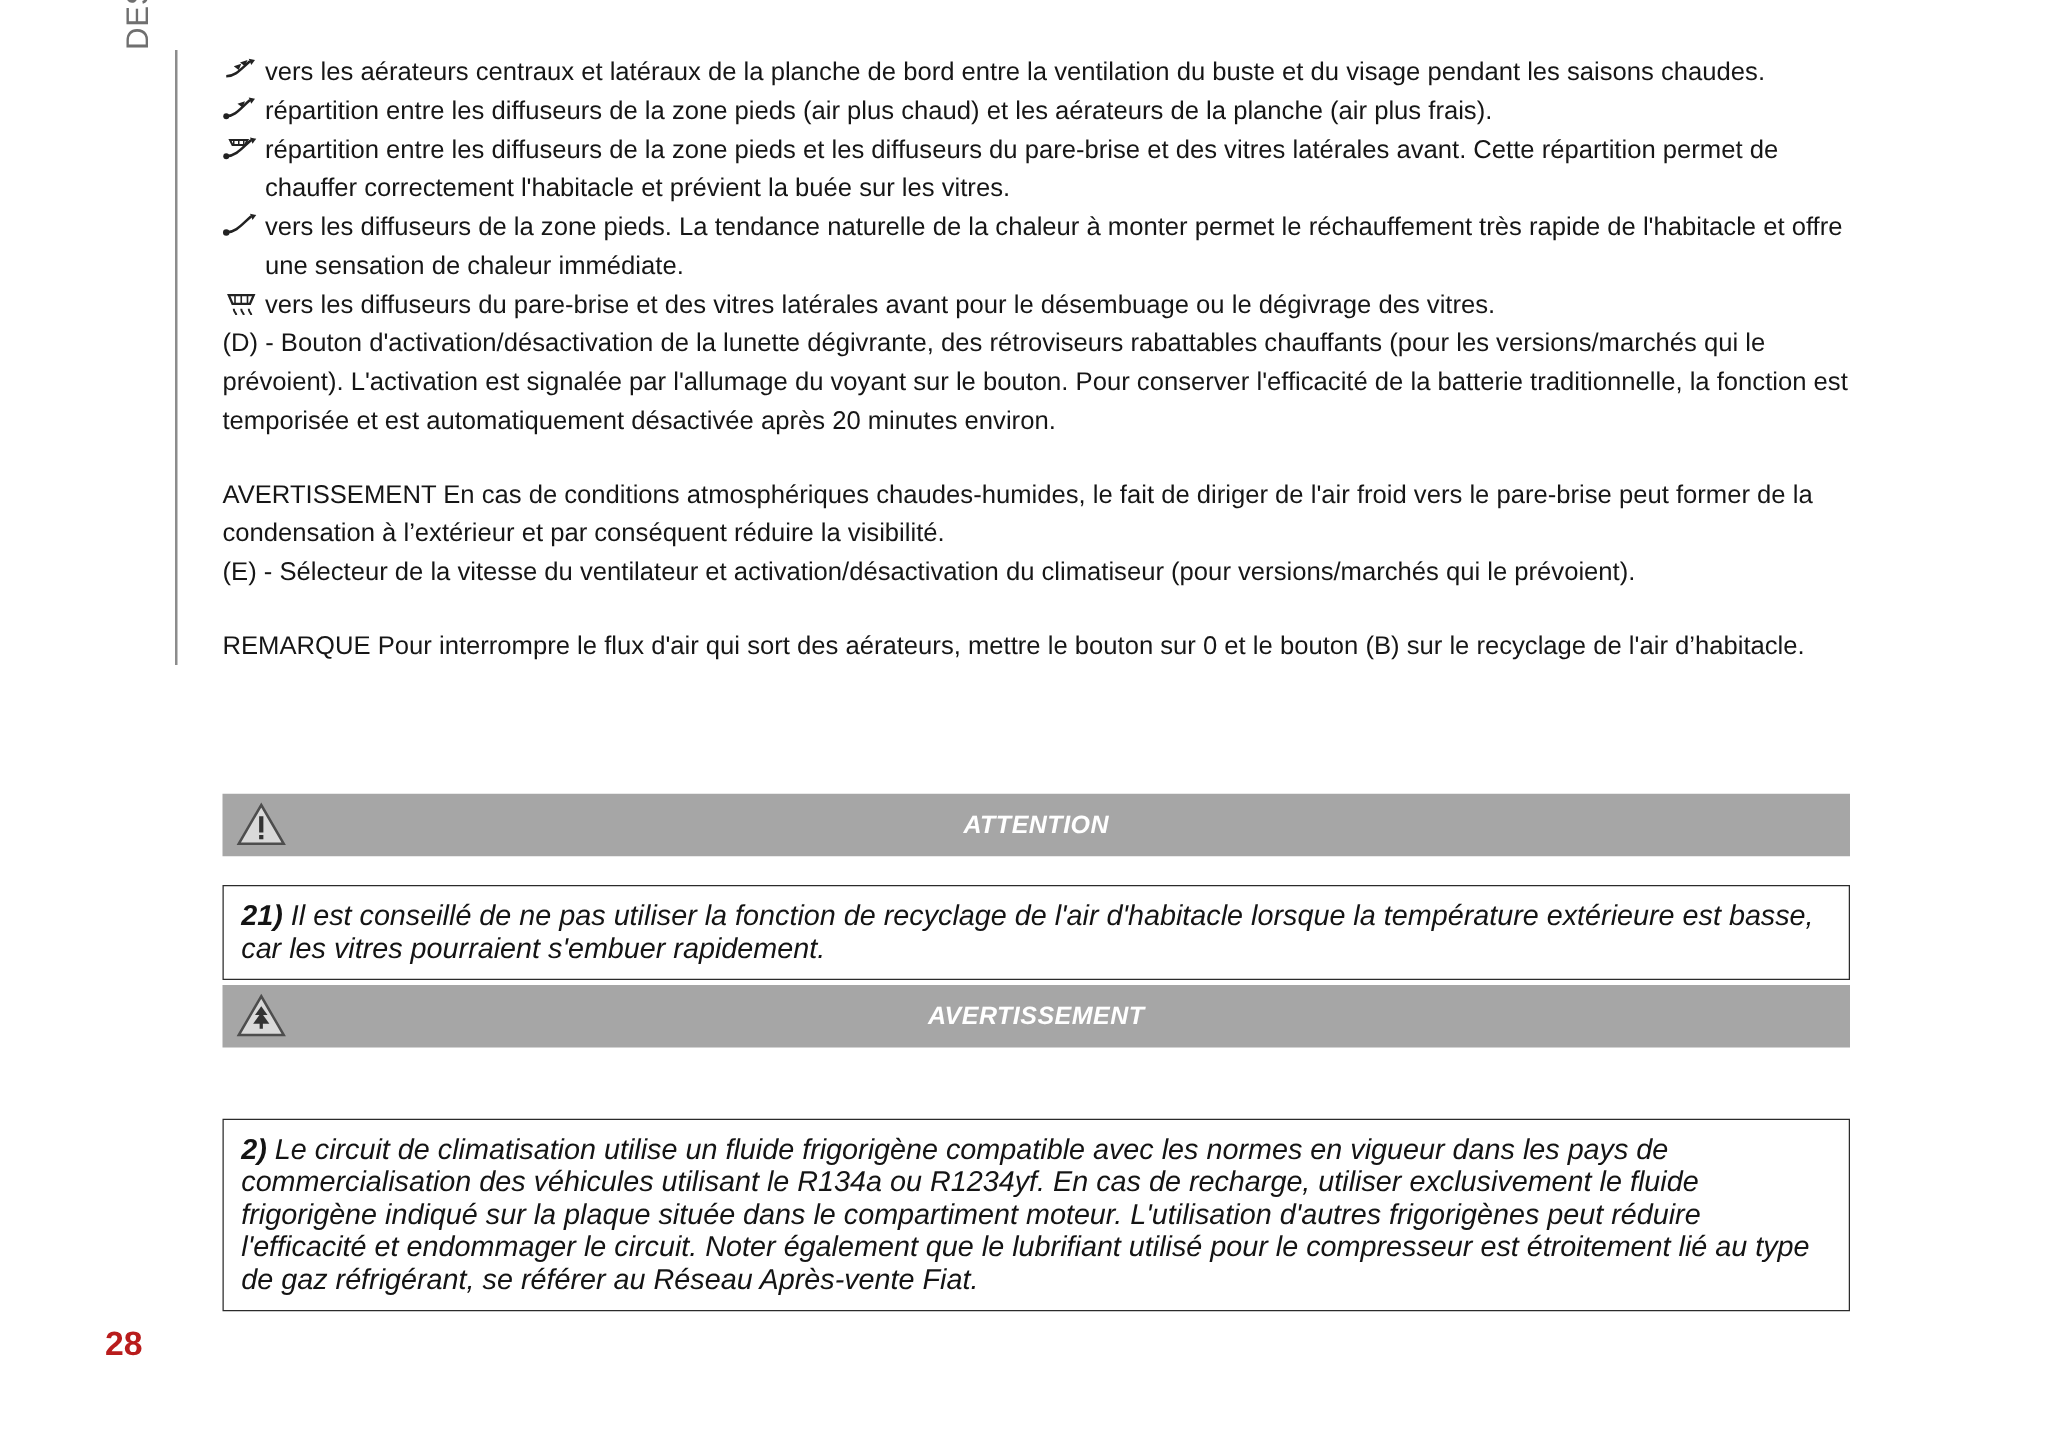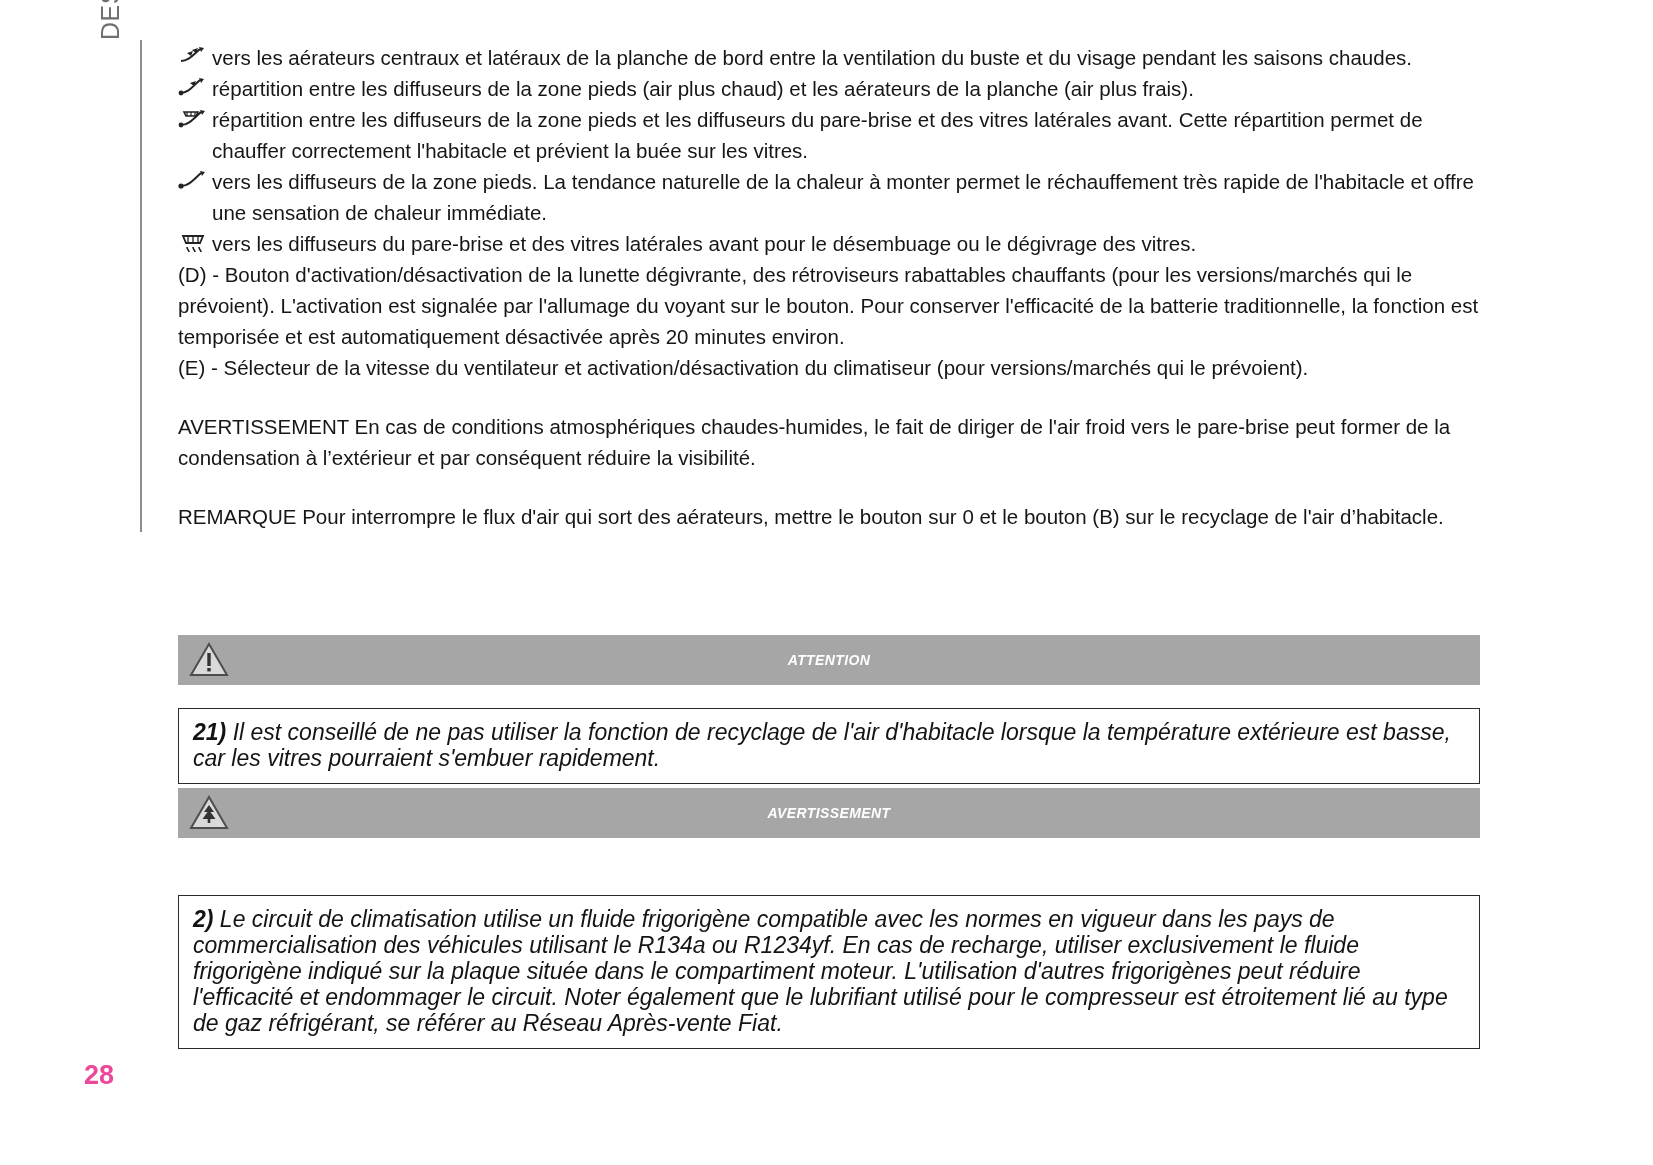--- a/index.html
+++ b/index.html
@@ -96,21 +96,21 @@
     width: 62px;
     display: flex;
     align-items: center;
     justify-content: center;
   }
   .banner .btitle {
     flex: 1;
     text-align: center;
     font-weight: bold;
     font-style: italic;
-    font-size: 14px;
+    font-size: 20px;
     color: #ffffff;
     letter-spacing: 0.4px;
     padding-right: 62px;
   }
   .notebox {
     position: absolute;
     left: 178px;
     width: 1302px;
     box-sizing: border-box;
     border: 1.5px solid #2b2b2b;
@@ -124,21 +124,21 @@
     font-weight: bold;
     font-style: italic;
   }
 
   .page-number {
     position: absolute;
     left: 84px;
     top: 1060px;
     font-size: 27px;
     font-weight: bold;
-    color: #ec4899;
+    color: #b91c1c;
   }
 </style>
 </head>
 <body>
 
 <div class="page">
 
   <div class="side-title-wrap">
     <div class="side-title">DESCRIPTION DU VÉHICULE</div>
   </div>
@@ -199,23 +199,23 @@
         <svg width="30" height="24" viewBox="0 0 30 24">
           <path d="M5 6 h20 l-3 7 h-14 z" fill="none" stroke="#222" stroke-width="1.8"></path>
           <path d="M10 6 v7 M15 6 v7 M20 6 v7" stroke="#222" stroke-width="1.3"></path>
           <path d="M9 17 c0 3 2 3 2 5 M15 17 c0 3 2 3 2 5 M21 17 c0 3 2 3 2 5" stroke="#222" stroke-width="1.6" fill="none"></path>
         </svg>
       </span>
       <span>vers les diffuseurs du pare-brise et des vitres latérales avant pour le désembuage ou le dégivrage des vitres.</span>
     </p>
 
     <p class="para">(D) - Bouton d'activation/désactivation de la lunette dégivrante, des rétroviseurs rabattables chauffants (pour les versions/marchés qui le prévoient). L'activation est signalée par l'allumage du voyant sur le bouton. Pour conserver l'efficacité de la batterie traditionnelle, la fonction est temporisée et est automatiquement désactivée après 20 minutes environ.</p>
+    <p class="para gap">AVERTISSEMENT En cas de conditions atmosphériques chaudes-humides, le fait de diriger de l'air froid vers le pare-brise peut former de la condensation à l’extérieur et par conséquent réduire la visibilité.</p>
+
     <p class="para">(E) - Sélecteur de la vitesse du ventilateur et activation/désactivation du climatiseur (pour versions/marchés qui le prévoient).</p>
-
-    <p class="para gap">AVERTISSEMENT En cas de conditions atmosphériques chaudes-humides, le fait de diriger de l'air froid vers le pare-brise peut former de la condensation à l’extérieur et par conséquent réduire la visibilité.</p>
 
     <p class="para gap">REMARQUE Pour interrompre le flux d'air qui sort des aérateurs, mettre le bouton sur 0 et le bouton (B) sur le recyclage de l'air d’habitacle.</p>
   </div>
 
   <div class="banner" style="top: 635px;">
     <div class="sym">
       <svg width="40" height="38" viewBox="0 0 40 38">
         <path d="M20 3 L38 34 H2 Z" fill="#d9d9d9" stroke="#4d4d4d" stroke-width="2"></path>
         <rect x="18.3" y="12" width="3.4" height="13" fill="#333"></rect>
         <rect x="18.3" y="27" width="3.4" height="3.4" fill="#333"></rect>

